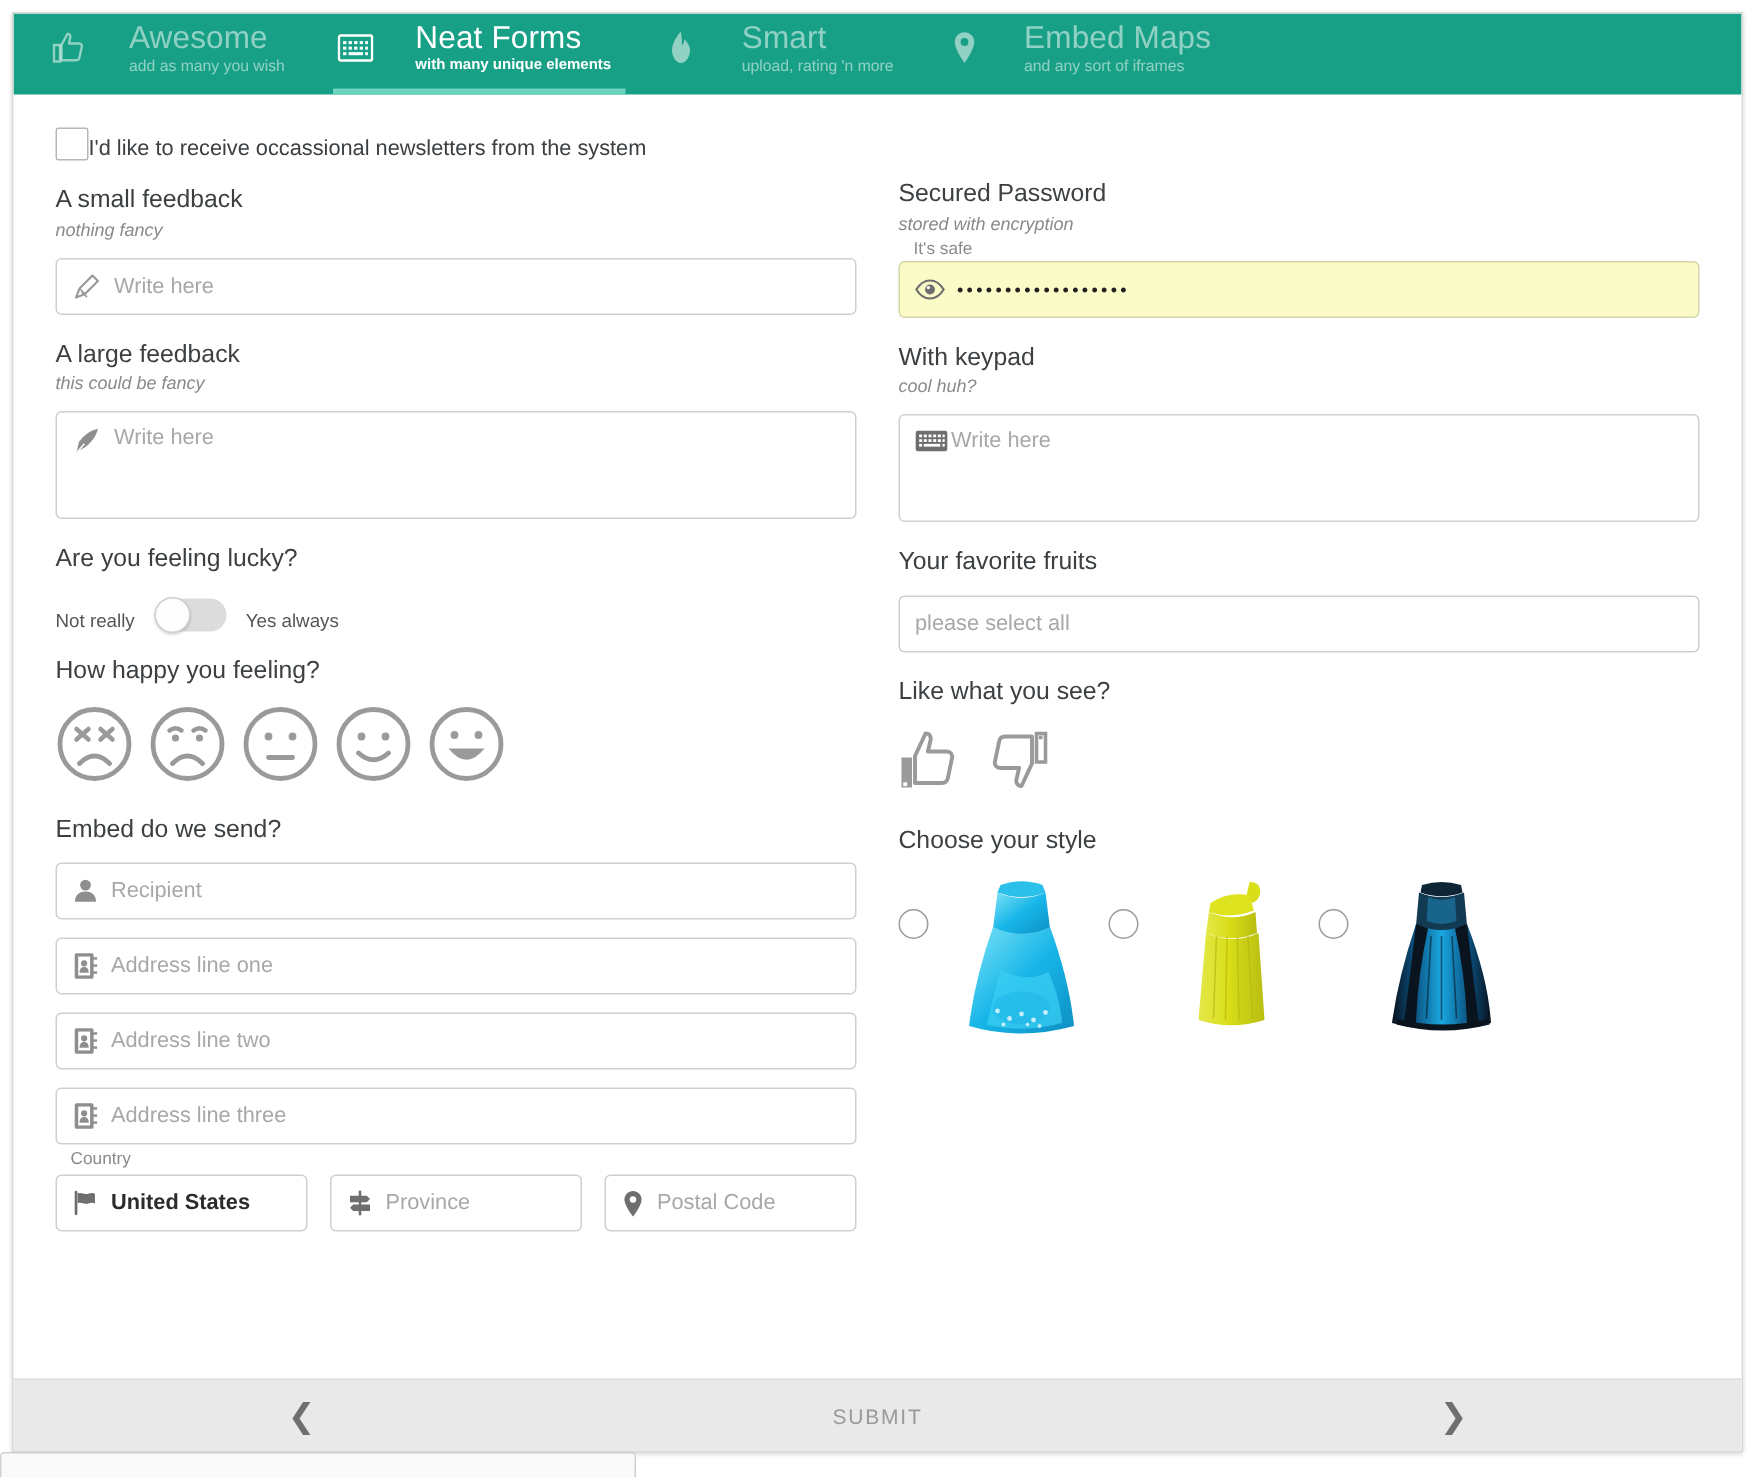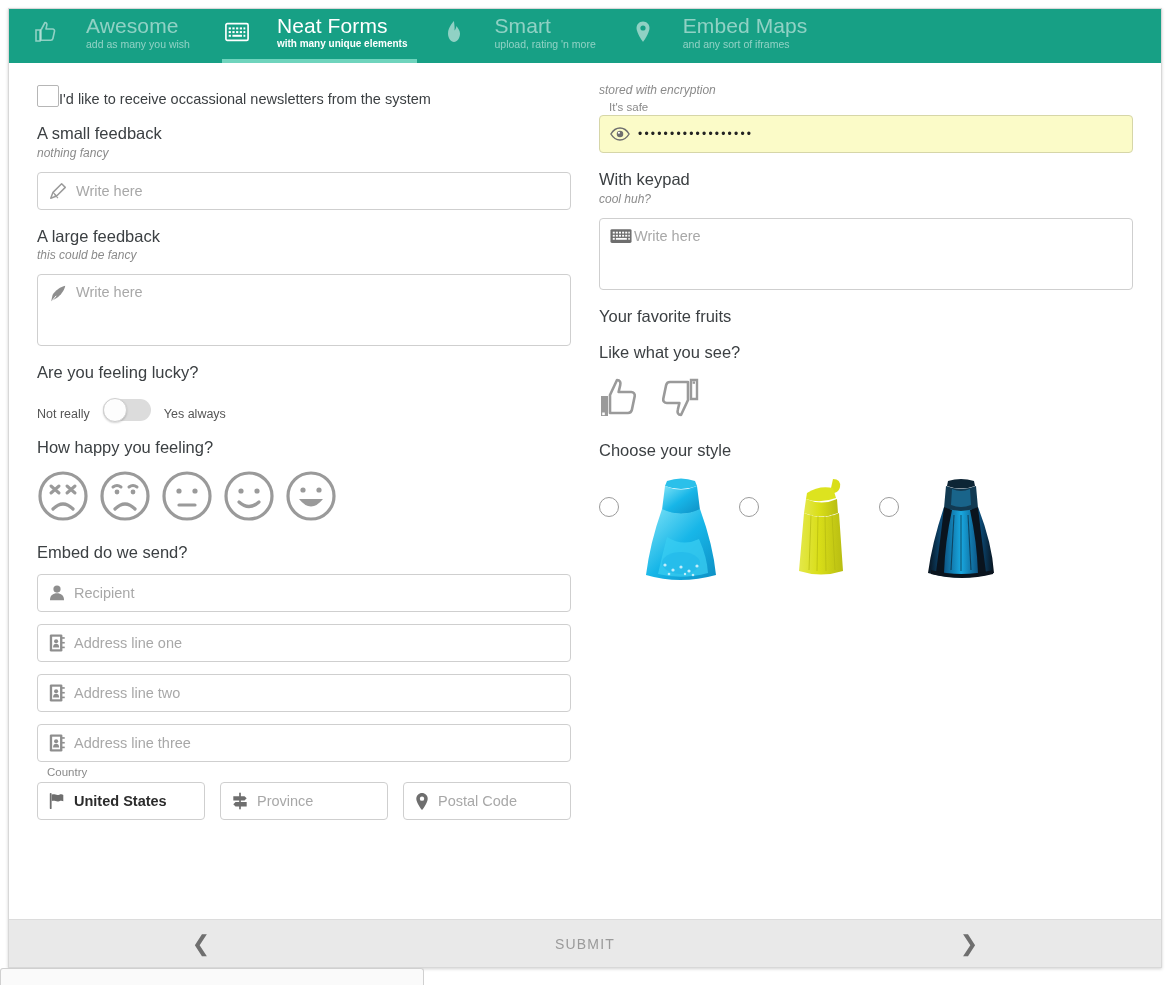--- a/index.html
+++ b/index.html
@@ -481,20 +481,21 @@
               <circle cx="8" cy="7" r="2.3" fill="#ffffff"></circle>
             </svg>
           </span>
           <span class="input-placeholder">Postal Code</span>
         </div>
       </div>
     </div>
 
     <div class="col col-right">
 
+      <div class="field-label" style="margin-top:38px;">Secured Password</div>
       <div class="field-hint">stored with encryption</div>
       <div class="tiny-legend">It's safe</div>
       <div class="input-box autofill">
         <span class="icon-slot">
           <svg width="20" height="16" viewBox="0 0 22 16">
             <path d="M1,8 C4,3 7.6,1.4 11,1.4 C14.4,1.4 18,3 21,8 C18,13 14.4,14.6 11,14.6 C7.6,14.6 4,13 1,8 z" fill="none" stroke="#6e6e6e" stroke-width="1.6"></path>
             <circle cx="11" cy="8" r="3.6" fill="#6e6e6e"></circle>
             <circle cx="9.8" cy="6.6" r="1.2" fill="#ffffff"></circle>
           </svg>
         </span>
@@ -523,20 +524,23 @@
               <rect x="3" y="10.1" width="2.2" height="2"></rect>
                 <rect x="6.4" y="10.1" width="12" height="2"></rect>
               <rect x="20" y="10.1" width="1.6" height="2"></rect>
             </g>
           </svg>
         </span>
         <span class="input-placeholder">Write here</span>
       </div>
 
       <div class="field-label">Your favorite fruits</div>
+      <div class="input-box" style="height:38px;">
+        <span class="input-placeholder">please select all</span>
+      </div>
 
       <div class="field-label">Like what you see?</div>
       <div class="thumbs-row">
         <span class="thumb">
           <svg width="42" height="44" viewBox="0 0 42 44">
             <path d="M2,20 h7 v20 h-7 z" fill="#9a9a9a"></path>
             <rect x="3.2" y="36.5" width="2.6" height="2.6" fill="#ffffff"></rect>
             <path d="M11,19 L18,4 C21,4 22,6.4 21.2,9.2 L19.6,16 h12.6 c2.4,0 4,1.9 3.5,4.3 l-2.8,13.5 c-0.4,1.9 -2,3.2 -3.9,3.2 H11 z" fill="none" stroke="#9a9a9a" stroke-width="2.6" stroke-linejoin="round"></path>
           </svg>
         </span>

